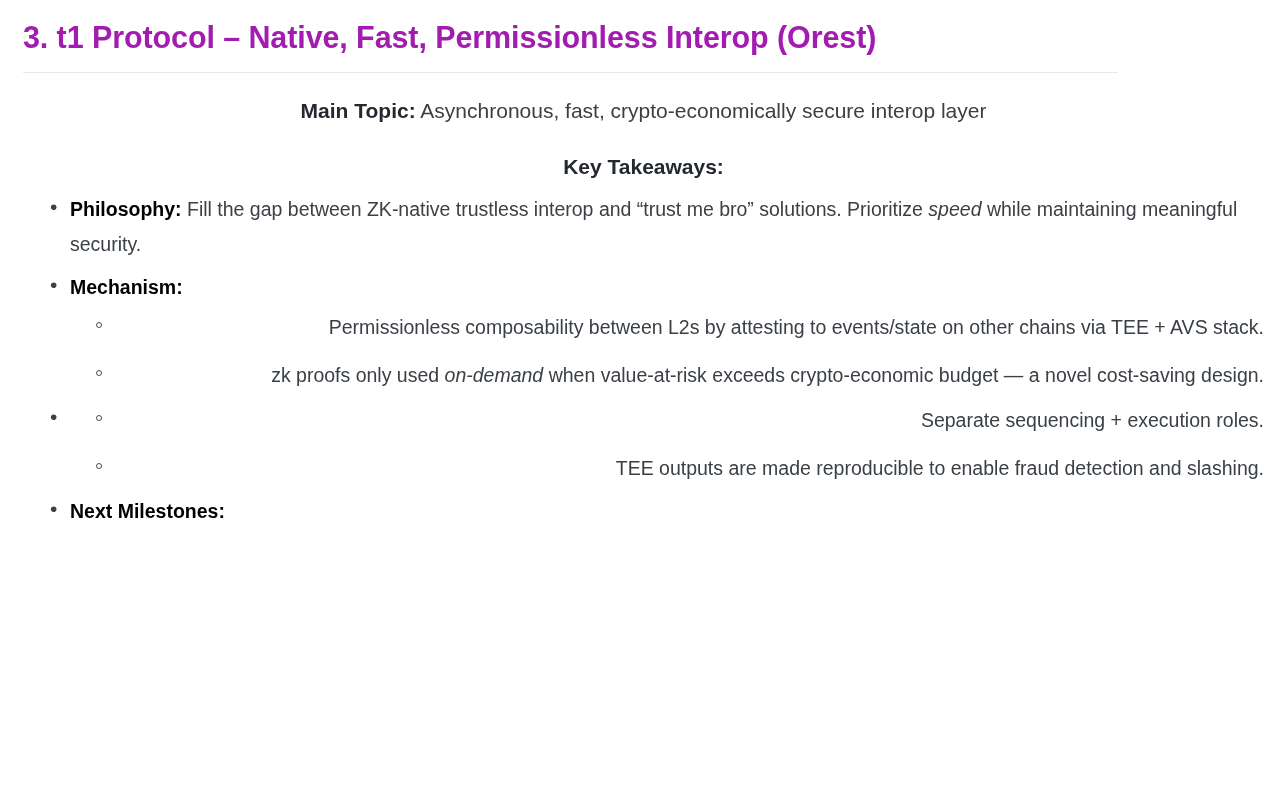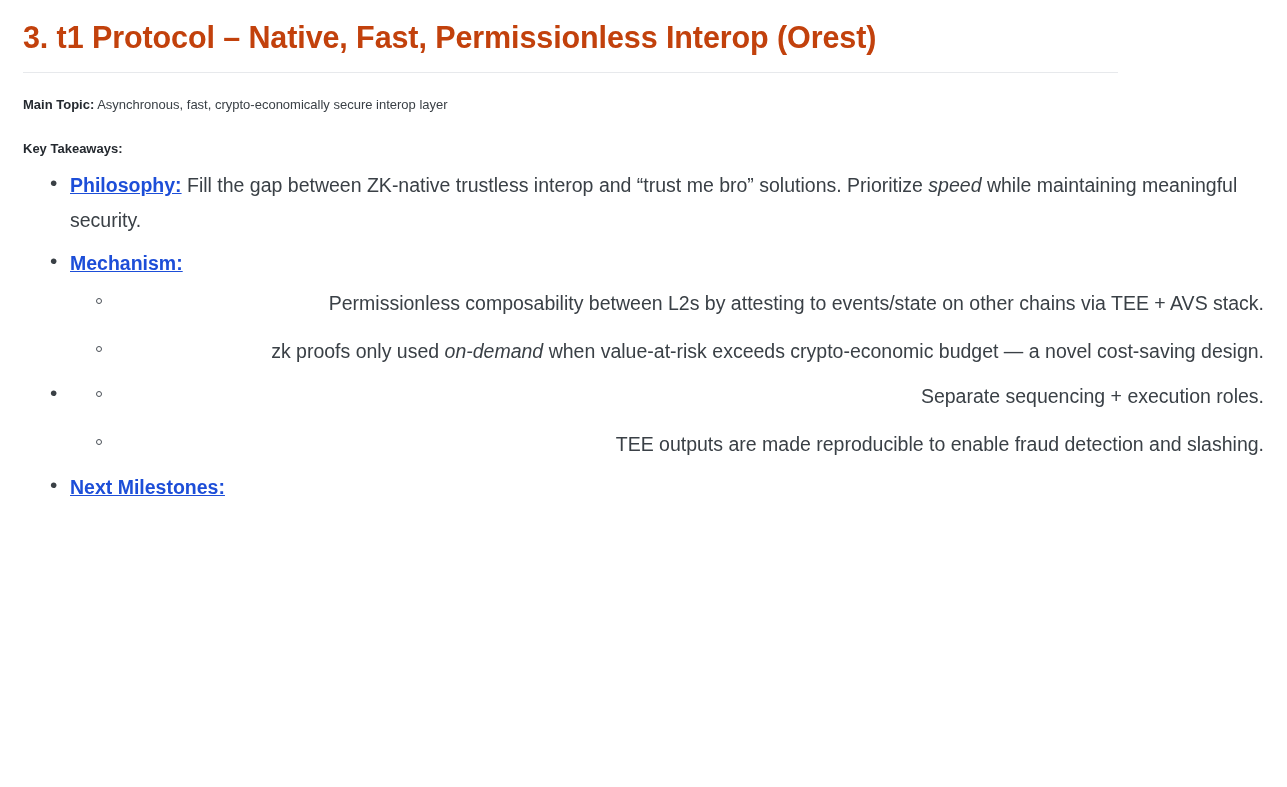--- a/index.html
+++ b/index.html
@@ -17,41 +17,42 @@
 
   .page {
     padding: 18px 23px 0 23px;
     box-sizing: border-box;
   }
 
   
   .doc-title {
     font-size: 30.5px;
     font-weight: 600;
-    color: #c2410c;
+    color: #a21caf;
     letter-spacing: -0.1px;
     line-height: 1.25;
     margin: 0 0 16px 0;
     padding: 0;
   }
 
   .divider {
     height: 1px;
     background: #e7e9ec;
     border: 0;
     margin: 0 0 22px 0;
     width: 1095px;
   }
 
   
   .para {
-    font-size: 13px;
+    font-size: 21px;
     line-height: 1.5;
     color: #3a4046;
     margin: 0 0 24px 0;
+    text-align: center;
   }
   .para .lead {
     font-weight: 700;
     color: #24292f;
   }
 
   .para.tight {
     margin-bottom: 10px;
   }
 
@@ -76,22 +77,21 @@
     color: #3a4046;
   }
 
   .li-text {
     font-size: 19.5px;
     line-height: 1.8;
     color: #3a4046;
   }
   .li-text .lead {
     font-weight: 700;
-    color: #1d4ed8;
-    text-decoration: underline;
+    color: #000000;
   }
   .li-text em {
     font-style: italic;
   }
 
   ul.level2 {
     list-style: none;
     margin: 4px 0 0 0;
     padding: 0;
   }

